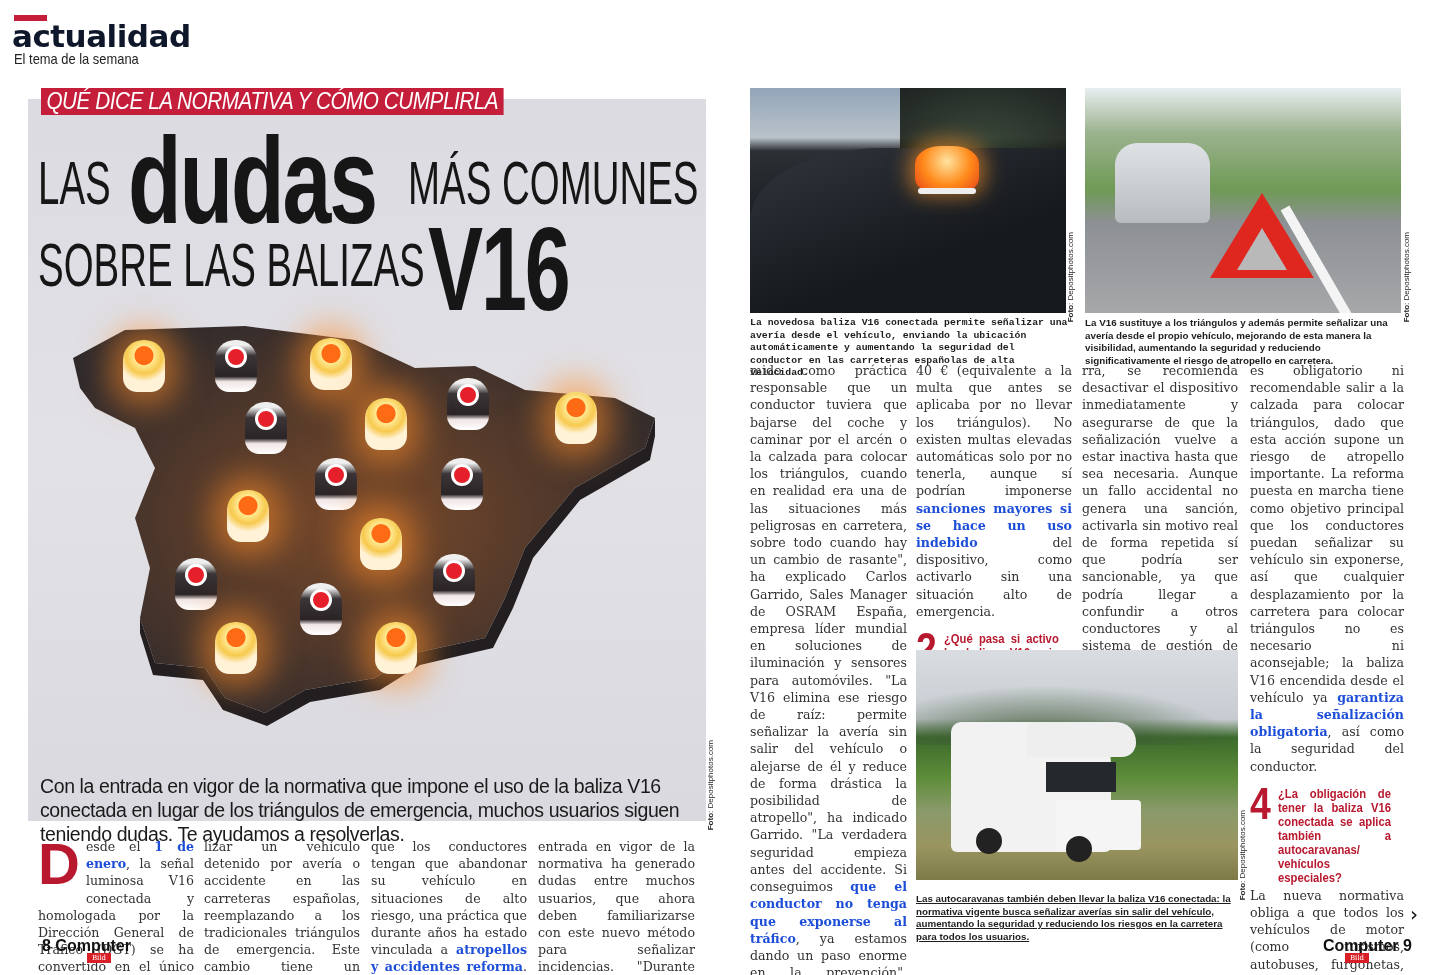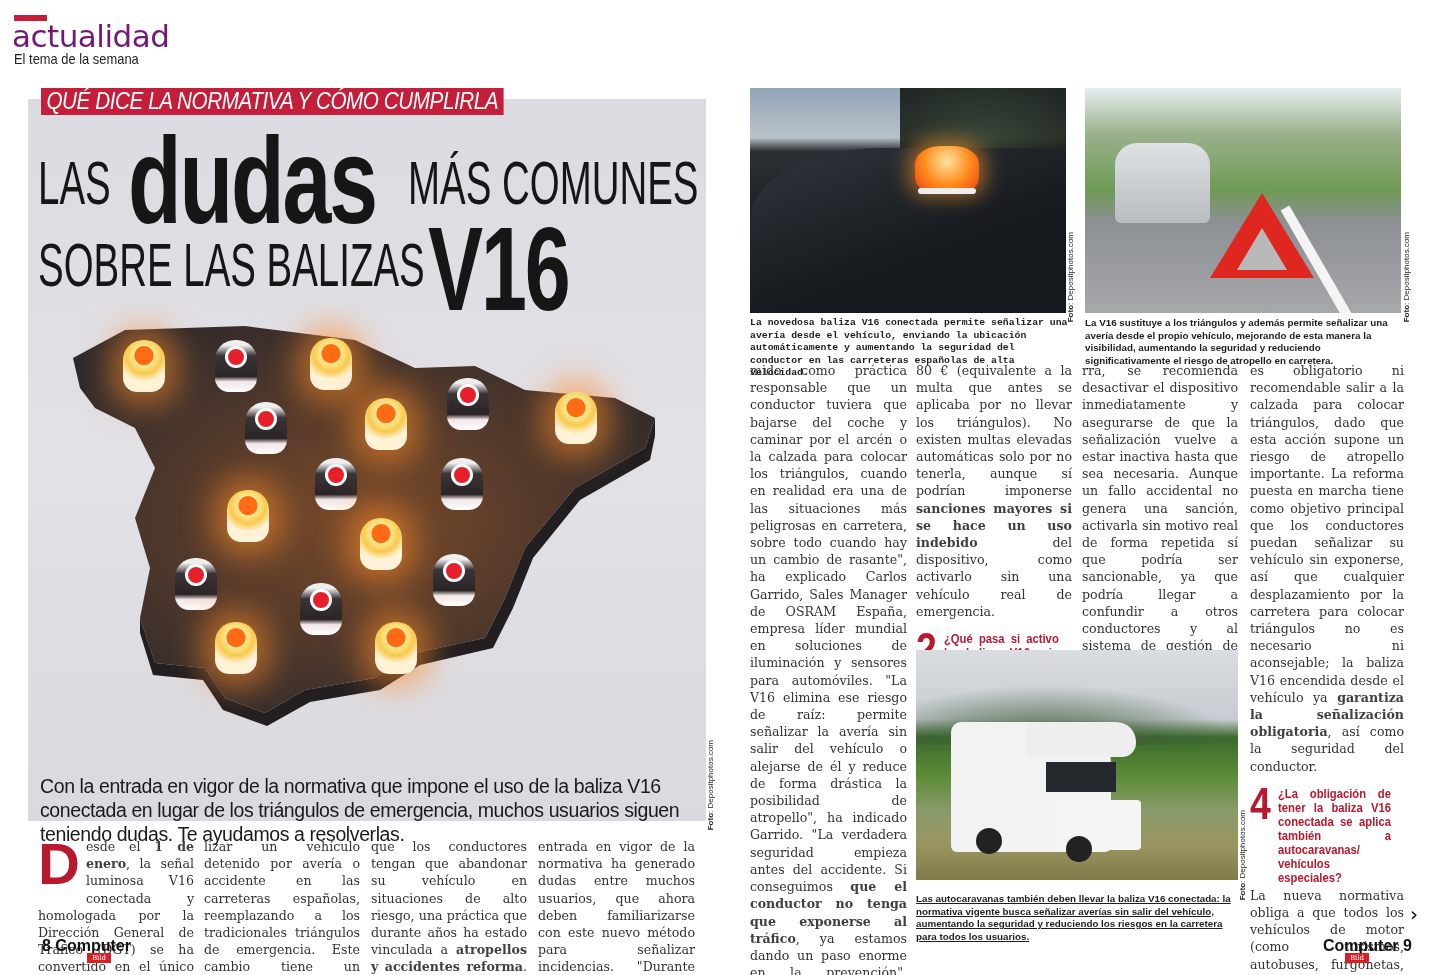--- a/index.html
+++ b/index.html
@@ -3,21 +3,21 @@
 <meta charset="utf-8">
 <style>
   * { box-sizing: border-box; margin: 0; padding: 0; }
   html, body { width: 1445px; height: 975px; overflow: hidden; background: #ffffff; }
   body { position: relative; font-family: "DejaVu Serif", serif; color: #2b2b2b; }
 
   .abs { position: absolute; }
 
   
   .sec-bar { left: 14px; top: 15px; width: 33px; height: 6px; background: #c41e3a; }
-  .sec-title { left: 12px; top: 18px; font-family: "DejaVu Sans", sans-serif; font-weight: normal; font-size: 31px; letter-spacing: -0.5px; color: #701a75; line-height: 36px; }
+  .sec-title { left: 12px; top: 18px; font-family: "DejaVu Sans", sans-serif; font-weight: bold; font-size: 31px; letter-spacing: -0.5px; color: #0f172a; line-height: 36px; }
   .sec-sub { left: 14px; top: 50px; font-family: "Liberation Sans", sans-serif; font-size: 15px; color: #222; transform: scaleX(0.86); transform-origin: left; line-height: 18px; }
 
   
   .hero-bg { left: 28px; top: 99px; width: 678px; height: 722px; background: linear-gradient(#dcdbe2, #e2e1e6 50%, #dad9df); }
   .kicker { left: 41px; top: 88px; height: 27px; background: #c41e3a; color: #fff; font-family: "Liberation Sans", sans-serif; font-style: italic; font-size: 23px; line-height: 27px; padding: 0 6px; letter-spacing: -0.5px; white-space: nowrap; transform: scaleX(0.9); transform-origin: left; }
   .headline { font-family: "Liberation Sans", sans-serif; color: #161616; white-space: nowrap; line-height: 1; }
   .hl-las { left: 38px; top: 152px; font-size: 62px; transform: scaleX(0.62); transform-origin: left top; }
   .hl-dudas { left: 128px; top: 120px; font-size: 122px; font-weight: bold; letter-spacing: -3px; transform: scaleX(0.72); transform-origin: left top; }
   .hl-mas { left: 408px; top: 152px; font-size: 62px; transform: scaleX(0.62); transform-origin: left top; }
   .hl-sobre { left: 38px; top: 234px; font-size: 62px; transform: scaleX(0.62); transform-origin: left top; }
@@ -30,21 +30,21 @@
   .beacon.on { background: radial-gradient(circle at 50% 30%, #ff6a14 0 9px, #ffe890 10px, #f7c94e 18px, #fff2d6 26px); box-shadow: 0 0 30px 14px rgba(255,140,40,0.55); }
   .beacon.off { background: linear-gradient(#efefef 0 10%, #3b3537 30%, #2a2426 70%, #f1e6e6 80%, #ffffff); }
   .beacon.off::after { content: ""; position: absolute; left: 10px; top: 6px; width: 22px; height: 22px; border-radius: 50%; background: #e5202a; border: 3px solid #fff; box-sizing: border-box; }
   .foto-credit { font-family: "Liberation Sans", sans-serif; font-size: 8px; color: #222; writing-mode: vertical-rl; transform: rotate(180deg); white-space: nowrap; }
   .foto-credit b { font-weight: bold; }
 
   .standfirst { left: 40px; top: 774px; width: 660px; font-family: "Liberation Sans", sans-serif; font-size: 19.5px; line-height: 24px; color: #1a1a1a; letter-spacing: -0.4px; }
 
   
   .col { font-size: 12.6px; line-height: 17.2px; text-align: justify; color: #333; hyphens: auto; }
-  .col b { color: #404040; }
+  .col b { color: #1d4ed8; }
   .dropcap { float: left; font-family: "Liberation Sans", sans-serif; font-weight: bold; font-size: 58px; line-height: 48px; color: #b8192f; margin: 2px 6px 0 0; height: 50px; }
 
   .q-head { display: flex; align-items: flex-start; margin: 12px 0 2px; }
   .q-num { font-family: "Liberation Sans", sans-serif; font-weight: bold; font-size: 44px; line-height: 34px; color: #b8192f; margin-right: 4px; transform: scaleX(0.85); transform-origin: left; }
   .q-text { font-family: "Liberation Sans", sans-serif; font-weight: bold; font-size: 12.5px; line-height: 14px; color: #b8192f; transform: scaleX(0.9); transform-origin: left; }
 
   .photo { overflow: hidden; }
   .caption { font-family: "Liberation Sans", sans-serif; font-weight: bold; font-size: 9.8px; line-height: 12.5px; color: #1e1e1e; }
 
   .folio { font-family: "Liberation Sans", sans-serif; font-weight: bold; font-size: 16px; color: #111; white-space: nowrap; }
@@ -139,21 +139,21 @@
 <div class="abs caption" style="left:1085px;top:317px;width:318px;">La V16 sustituye a los triángulos y además permite señalizar una avería desde el propio vehículo, mejorando de esta manera la visibilidad, aumentando la seguridad y reduciendo significativamente el riesgo de atropello en carretera.</div>
 
 <div class="abs col" style="left:750px;top:362px;width:157px;">
   <span>mido como práctica responsable que un conductor tuviera que bajarse del coche y caminar por el arcén o la calzada para colocar los triángulos, cuando en realidad era una de las situaciones más peligrosas en carretera, sobre todo cuando hay un cambio de rasante", ha explicado Carlos Garrido, Sales Manager de OSRAM España, empresa líder mundial en soluciones de iluminación y sensores para automóviles. "La V16 elimina ese riesgo de raíz: permite señalizar la avería sin salir del vehículo o alejarse de él y reduce de forma drástica la posibilidad de atropello", ha indicado Garrido. "La verdadera seguridad empieza antes del accidente. Si conseguimos </span><b>que el conductor no tenga que exponerse al tráfico</b><span>, ya estamos dando un paso enorme en la prevención", concluye Carlos Garrido.</span>
   
   
   
 </div>
 
 <div class="abs col" style="left:916px;top:362px;width:156px;">
-  <span>80 € (equivalente a la multa que antes se aplicaba por no llevar los triángulos). No existen multas elevadas automáticas solo por no tenerla, aunque sí podrían imponerse </span><b>sanciones mayores si se hace un uso indebido</b><span> del dispositivo, como activarlo sin una vehículo real de emergencia.</span>
+  <span>40 € (equivalente a la multa que antes se aplicaba por no llevar los triángulos). No existen multas elevadas automáticas solo por no tenerla, aunque sí podrían imponerse </span><b>sanciones mayores si se hace un uso indebido</b><span> del dispositivo, como activarlo sin una situación alto de emergencia.</span>
   <div class="q-head">
     <span class="q-num">2</span>
     <span class="q-text">¿Qué pasa si activo la baliza V16 sin querer?</span>
   </div>
   <div>Si la baliza V16 se activa accidentalmente, no se considera una infracción grave, pero sí se trata de un uso indebido temporal, ya que la normativa exige que la baliza solo se utilice para señalizar averías o accidentes reales. En caso de que ocu-</div>
 </div>
 
 <div class="abs col" style="left:1082px;top:362px;width:156px;">
   <span>rra, se recomienda desactivar el dispositivo inmediatamente y asegurarse de que la señalización vuelve a estar inactiva hasta que sea necesaria. Aunque un fallo accidental no genera una sanción, activarla sin motivo real de forma repetida sí que podría ser sancionable, ya que podría llegar a confundir a otros conductores y al sistema de gestión de tráfico.</span>
   <div class="q-head">

